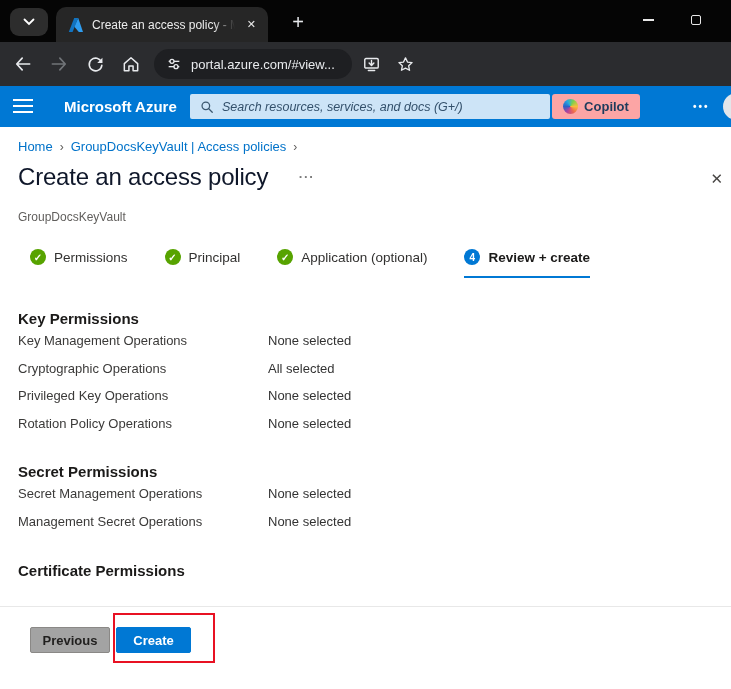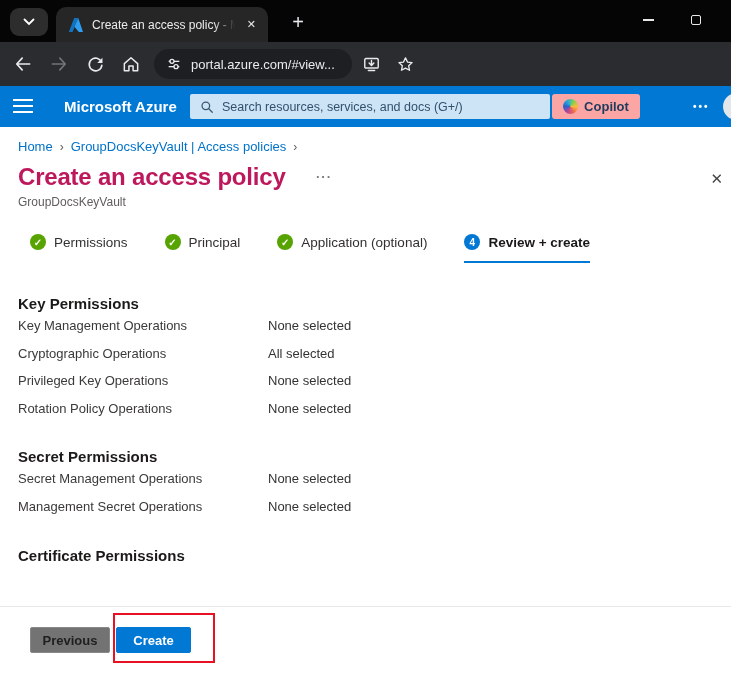--- a/index.html
+++ b/index.html
@@ -40,44 +40,44 @@
   .tb-install { left:356px; } .tb-star { left:390px; }
 
   
   .azhdr { position:relative; width:731px; height:41px; background:#0078d4; }
   .hamburger { position:absolute; left:13px; top:13px; width:20px; height:14px;
     display:flex; flex-direction:column; justify-content:space-between; cursor:pointer; }
   .hamburger i { display:block; height:2px; background:#fff; }
   .brand { position:absolute; left:64px; top:12px; color:#fff; font-size:15px; font-weight:700; cursor:pointer; }
   .azsearch { position:absolute; left:190px; top:8px; width:360px; height:25px;
     background:#cde4f7; border-radius:2px; display:flex; align-items:center; gap:8px;
-    padding:0 10px; font-size:12.5px; color:#33506b; cursor:text; }
+    padding:0 10px; font-size:12.5px; color:#33506b; cursor:text;font-style:italic; }
   .copilot-btn { position:absolute; left:552px; top:8px; width:88px; height:25px;
     background:#fca5a5; border-radius:3px; display:flex; align-items:center; justify-content:center;
     gap:6px; font-size:13px; font-weight:700; color:#1e3c5c; cursor:pointer; }
   .copilot-logo { width:15px; height:15px; border-radius:50%;
     background:conic-gradient(from 210deg, #b5449b, #2a62c8, #27a8e0, #7fd04c, #f7bc3d, #ef6950, #b5449b); }
   .az-more { position:absolute; left:693px; top:15px; color:#fff; font-size:10px;
     letter-spacing:2px; font-weight:700; cursor:pointer; }
   .az-avatar { position:absolute; left:723px; top:7px; width:27px; height:27px;
     border-radius:50%; background:#e3e6ea; cursor:pointer; }
 
   
   .content { position:relative; width:731px; height:562px; background:#fff; }
   .breadcrumb { padding:12px 18px 0; font-size:13px; color:#605e5c; }
   .crumb { color:#0072c9; text-decoration:none; cursor:pointer; }
   .crumb-sep { color:#605e5c; margin:0 7px; font-size:12px; }
 
   .page-head { padding:9px 18px 0; position:relative; }
-  .page-title { display:inline-block; margin:0; font-size:24px; font-weight:700;
-    color:#be185d; letter-spacing:-0.2px; }
+  .page-title { display:inline-block; margin:0; font-size:24px; font-weight:400;
+    color:#0f172a; letter-spacing:-0.2px; }
   .title-more { display:inline-block; margin-left:26px; color:#7a7a7a; font-size:13px;
     font-weight:700; letter-spacing:1px; vertical-align:4px; cursor:pointer; }
   .panel-close { position:absolute; right:8px; top:16px; color:#484644; font-size:15px; cursor:pointer; }
-  .subtitle { font-size:12px; color:#605e5c; margin-top:4px; }
+  .subtitle { font-size:12px; color:#605e5c; margin-top:19px; }
 
   .wizard { display:flex; align-items:flex-end; margin:25px 0 0 30px; }
   .wtab { display:flex; align-items:center; gap:8px; font-size:13.5px; color:#323130;
     padding-bottom:11px; margin-right:37px; border-bottom:2px solid transparent; cursor:pointer; }
   .wtab.active { font-weight:700; color:#1b1a19; border-bottom-color:#0078d4; }
   .wicon { width:16px; height:16px; border-radius:50%; color:#fff; font-size:10px;
     font-weight:700; display:flex; align-items:center; justify-content:center; flex:0 0 auto; }
   .wicon.done { background:#57a300; }
   .wicon.num  { background:#0078d4; }
 
@@ -87,21 +87,21 @@
   .h-cert { padding-top:27px; }
   .rows { }
   .prow { display:flex; align-items:center; height:27.5px; padding:0 18px;
     font-size:13px; color:#3b3a39; }
   .plabel { width:250px; flex:0 0 auto; }
   .pvalue { color:#333; }
 
   .divider { position:absolute; left:0; top:479px; width:731px; height:1px; background:#e8e8e8; }
   .btn { position:absolute; top:500px; height:26px; font-family:"Liberation Sans",sans-serif;
     font-size:13px; font-weight:700; border-radius:2px; cursor:pointer; }
-  .btn-prev { left:30px; width:80px; background:#737373; border:1px solid #8a8886; color:#201f1e; }
+  .btn-prev { left:30px; width:80px; background:#a3a3a3; border:1px solid #8a8886; color:#201f1e; }
   .btn-create { left:116px; width:75px; background:#0078d4; border:1px solid #0078d4; color:#fff; }
   .red-annotation { position:absolute; left:113px; top:486px; width:102px; height:50px;
     border:2px solid #e81123; pointer-events:none; }
 
   svg { display:block; }
 </style>
 </head>
 <body>
 
 <div class="titlebar">

